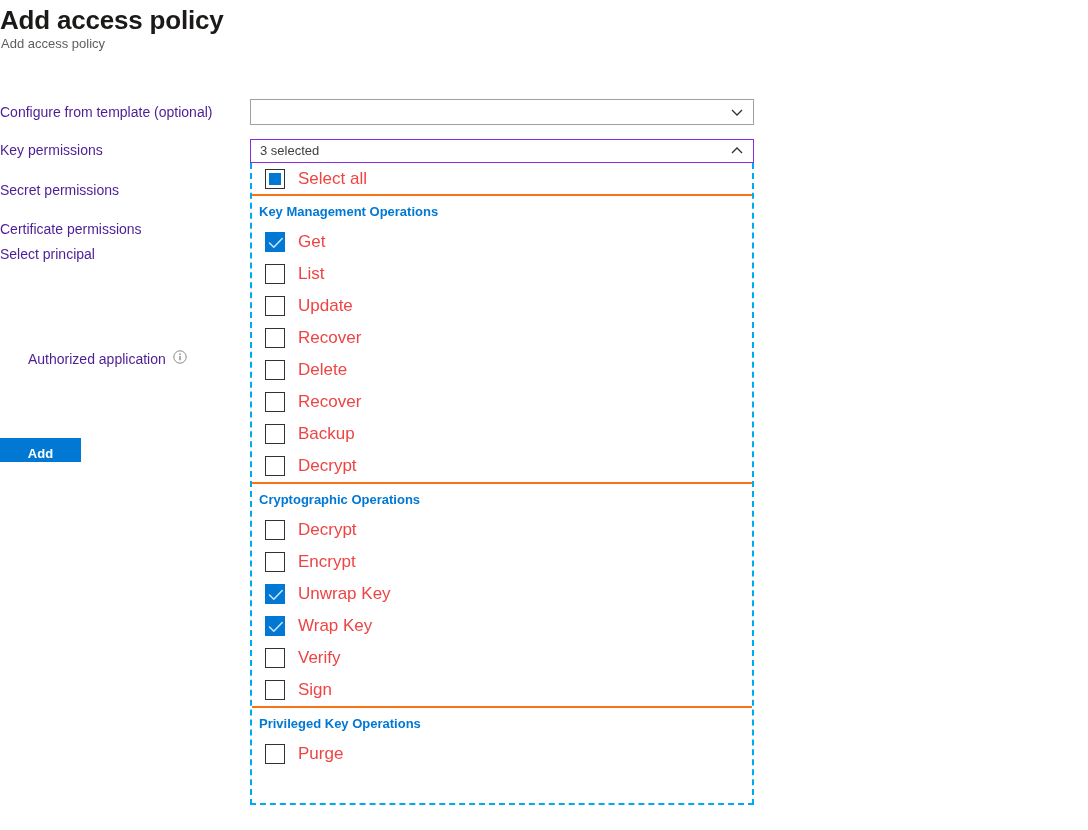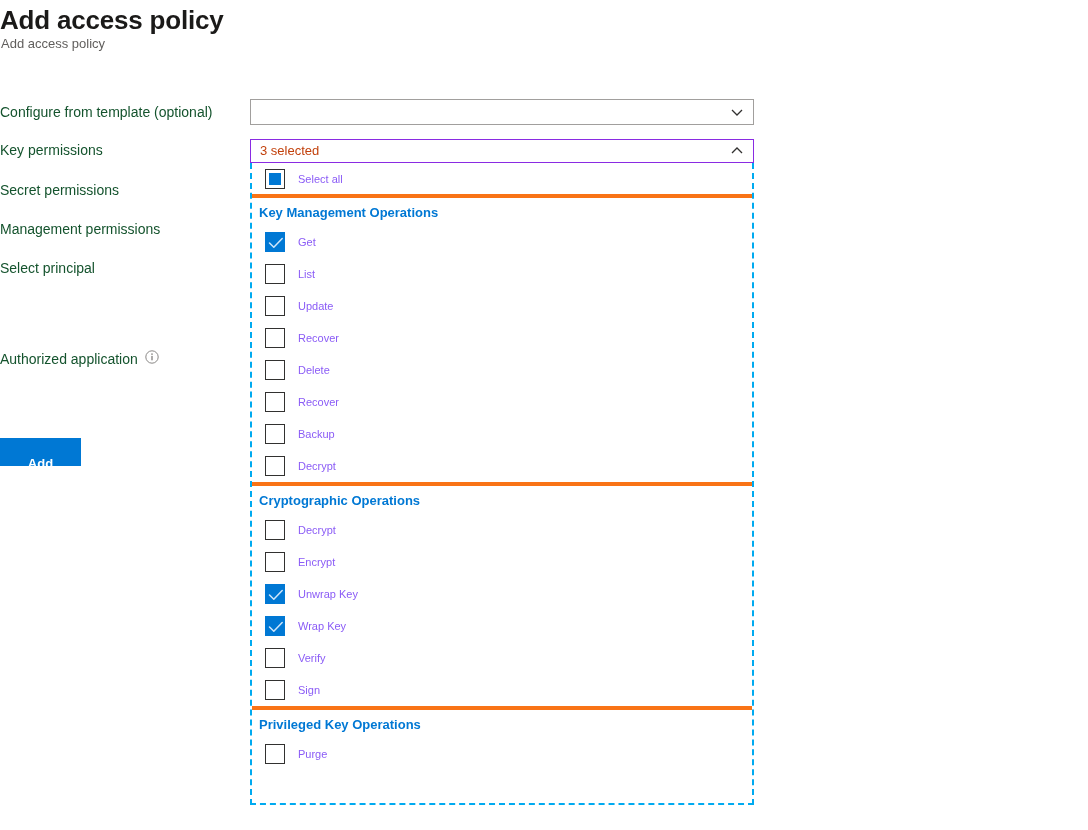--- a/index.html
+++ b/index.html
@@ -41,30 +41,30 @@
     color: #605e5c;
     line-height: 16px;
   }
 
   
   .form-label {
     position: absolute;
     left: 0px;
     font-size: 14px;
     font-weight: 400;
-    color: #14532d;
+    color: #4c1d95;
     line-height: 20px;
     white-space: nowrap;
   }
   .label-template   { top: 102px; }
   .label-key        { top: 140px; }
   .label-secret     { top: 180px; }
   .label-cert       { top: 219px; }
-  .label-principal  { top: 258px; text-align: center; }
-  .label-authapp    { top: 349px; }
+  .label-principal  { top: 244px; text-align: center; }
+  .label-authapp    { top: 349px; margin-left: 28px; }
 
   .info-icon {
     display: inline-block;
     vertical-align: middle;
     margin-left: 7px;
     margin-top: -2px;
   }
 
   
   .add-button {
@@ -75,21 +75,21 @@
     height: 24px;
     background: #0078d4;
     border: none;
     color: #ffffff;
     font-family: "Liberation Sans", sans-serif;
     font-size: 13px;
     font-weight: 700;
     line-height: 24px;
     text-align: center;
     cursor: pointer;
-    padding: 14px;
+    padding: 4px;
   }
 
   
   .template-combo {
     position: absolute;
     left: 250px;
     top: 99px;
     width: 504px;
     height: 26px;
     border: 1px solid #a19f9d;
@@ -115,21 +115,21 @@
     border: 1px solid #8a2be2;
     background: #ffffff;
     cursor: pointer;
   }
   .key-combo .combo-text {
     position: absolute;
     left: 9px;
     top: 0;
     line-height: 22px;
     font-size: 13px;
-    color: #c2410c;
+    color: #404040;
     white-space: nowrap;
   }
 
   .caret {
     position: absolute;
     right: 9px;
     top: 50%;
     transform: translateY(-50%);
     width: 14px;
     height: 14px;
@@ -163,22 +163,22 @@
     display: flex;
     align-items: center;
     padding-left: 13px;
     cursor: pointer;
     background: transparent;
   }
   .opt-row.select-all { height: 31px; }
 
   .opt-label {
     margin-left: 13px;
-    font-size: 11px;
-    color: #8b5cf6;
+    font-size: 17px;
+    color: #ef4444;
     line-height: 16px;
     white-space: nowrap;
   }
 
   
   .cb {
     position: relative;
     width: 20px;
     height: 20px;
     flex: 0 0 20px;
@@ -206,37 +206,37 @@
   
   .section-header {
     position: relative;
     height: 32px;
     display: flex;
     align-items: center;
     padding-left: 7px;
     font-size: 13px;
     font-weight: 600;
     color: #0078d4;
-    border-top: 4px solid #f97316;
+    border-top: 2px solid #f97316;
     white-space: nowrap;
   }
   .section-header.first { margin-top: 0; }
 </style>
 </head>
 <body>
 
 <div id="page">
 
   <div class="page-title">Add access policy</div>
   <div class="page-subtitle">Add access policy</div>
 
   <div class="form-label label-template">Configure from template (optional)</div>
   <div class="form-label label-key">Key permissions</div>
   <div class="form-label label-secret">Secret permissions</div>
-  <div class="form-label label-cert">Management permissions</div>
+  <div class="form-label label-cert">Certificate permissions</div>
   <div class="form-label label-principal">Select principal</div>
 
   <div class="form-label label-authapp">
     <span>Authorized application</span><span class="info-icon"><svg width="14" height="14" viewBox="0 0 14 14">
           <circle cx="7" cy="7" r="6.2" fill="none" stroke="#8a8886" stroke-width="1"></circle>
           <circle cx="7" cy="4.1" r="0.85" fill="#8a8886"></circle>
           <rect x="6.3" y="5.9" width="1.4" height="4.4" fill="#8a8886"></rect>
         </svg></span>
   </div>
 

